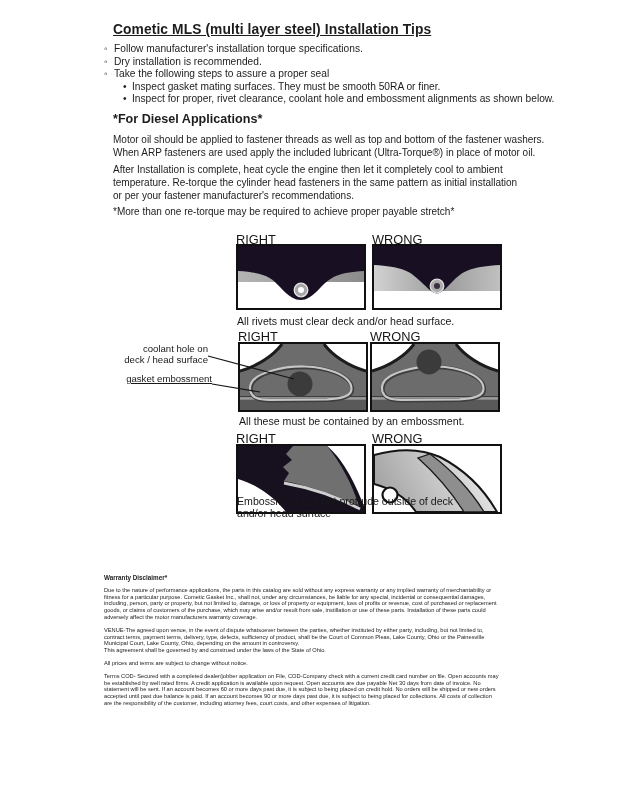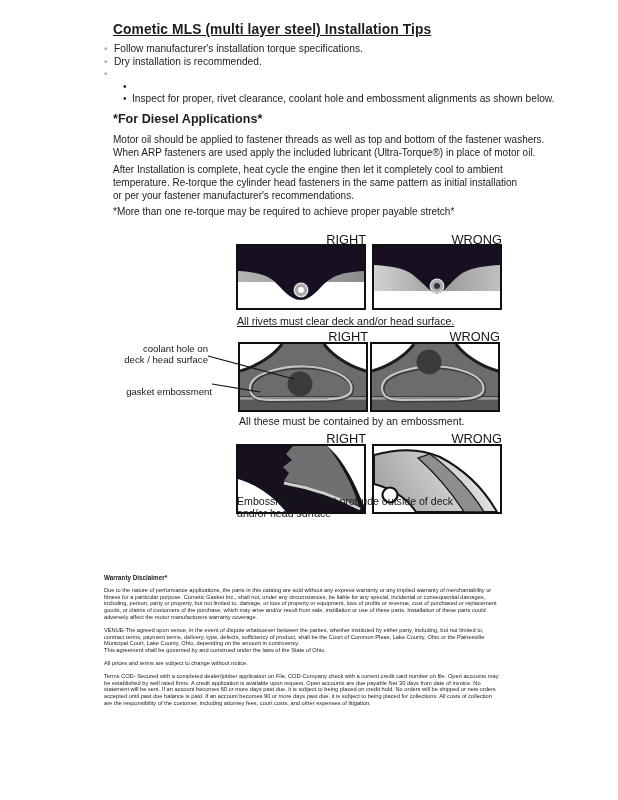--- a/index.html
+++ b/index.html
@@ -10,36 +10,36 @@
   .bullets{left:104px;top:43px;font-size:10.2px;line-height:12.6px;}
   .b{display:flex;}
   .g{width:10px;flex:none;}
   .sub{margin-left:19px;}
   .sub .g{width:9px;}
   .diesel{left:113px;top:112px;font-size:12.6px;font-weight:bold;margin:0;}
   .para{font-size:10px;line-height:13px;white-space:pre-line;margin:0;}
   .pd0{left:113px;top:133px;}
   .pd1{left:113px;top:163px;}
   .pd2{left:113px;top:205px;}
-  .rw{width:130px;text-align:right;font-size:12.8px;color:#161616;}
+  .rw{width:130px;text-align:left;font-size:12.8px;color:#161616;}
   .r1{top:232px;}.r2{top:329px;}.r3{top:431px;}
   .c1{left:236px;}.c2{left:372px;}
   .r2c1{left:238px;}.r2c2{left:370px;}
   .imgbox{border:2px solid #101010;width:126px;line-height:0;background:#fff;}
   .imgbox svg{display:block;}
   .i1r{left:236px;top:244px;}.i1w{left:372px;top:244px;}
   .i2r{left:238px;top:342px;}.i2w{left:370px;top:342px;}
   .i3r{left:236px;top:444px;}.i3w{left:372px;top:444px;}
   .cap{font-size:10.6px;color:#181818;}
-  .cap1{left:237px;top:315px;text-decoration:underline;}
+  .cap1{left:237px;top:315px;}
   .cap2{left:239px;top:415px;}
   .cap3{left:237px;top:496px;line-height:11.6px;white-space:pre-line;}
   .slbl{font-size:9.6px;text-align:right;line-height:11.4px;color:#181818;}
   .sl1{left:96px;top:343px;width:112px;white-space:pre-line;}
-  .sl2{left:96px;top:386px;width:116px;}
+  .sl2{left:96px;top:373px;width:116px;text-decoration:underline;}
   .overlay{left:204px;top:350px;z-index:5;}
   .disc{left:104px;top:575px;width:438px;font-size:5.7px;line-height:6.8px;color:#222;}
   .disc h3{font-size:6.3px;margin:0 0 5px 0;}
   .disc p{margin:0 0 6px 0;white-space:pre-line;}
   .footer{left:389px;top:760px;font-size:13.5px;color:#1d4ed8;letter-spacing:.3px;}
 </style>
 </head>
 <body>
 
 <div id="page">
@@ -50,23 +50,25 @@
     <div class="b">
       <span class="g">◦</span>
       <span>Follow manufacturer's installation torque specifications.</span>
     </div>
     <div class="b">
       <span class="g">◦</span>
       <span>Dry installation is recommended.</span>
     </div>
     <div class="b">
       <span class="g">◦</span>
+      <span>Take the following steps to assure a proper seal</span>
     </div>
     <div class="b sub">
       <span class="g">•</span>
+      <span>Inspect gasket mating surfaces.  They must be smooth 50RA or finer.</span>
     </div>
     <div class="b sub">
       <span class="g">•</span>
       <span>Inspect for proper, rivet clearance, coolant hole and embossment alignments as shown below.</span>
     </div>
   </div>
 
   <h2 class="abs diesel">*For Diesel Applications*</h2>
   <p class="abs para pd1">After Installation is complete, heat cycle the engine then let it completely cool to ambient
 temperature. Re-torque the cylinder head fasteners in the same pattern as initial installation

